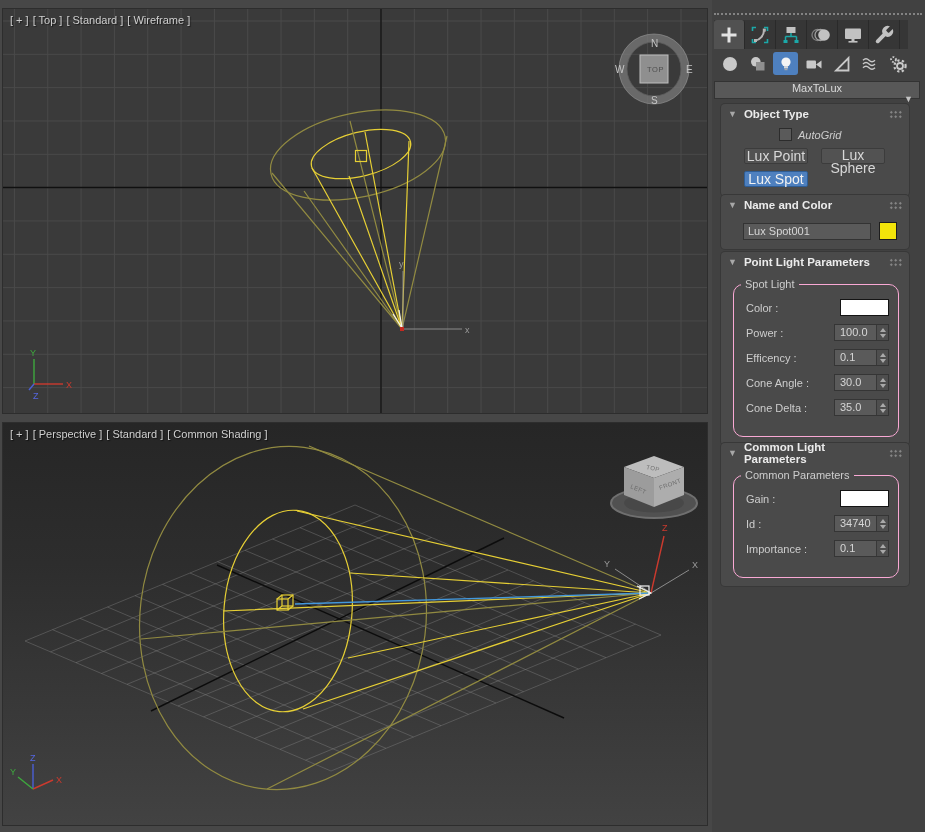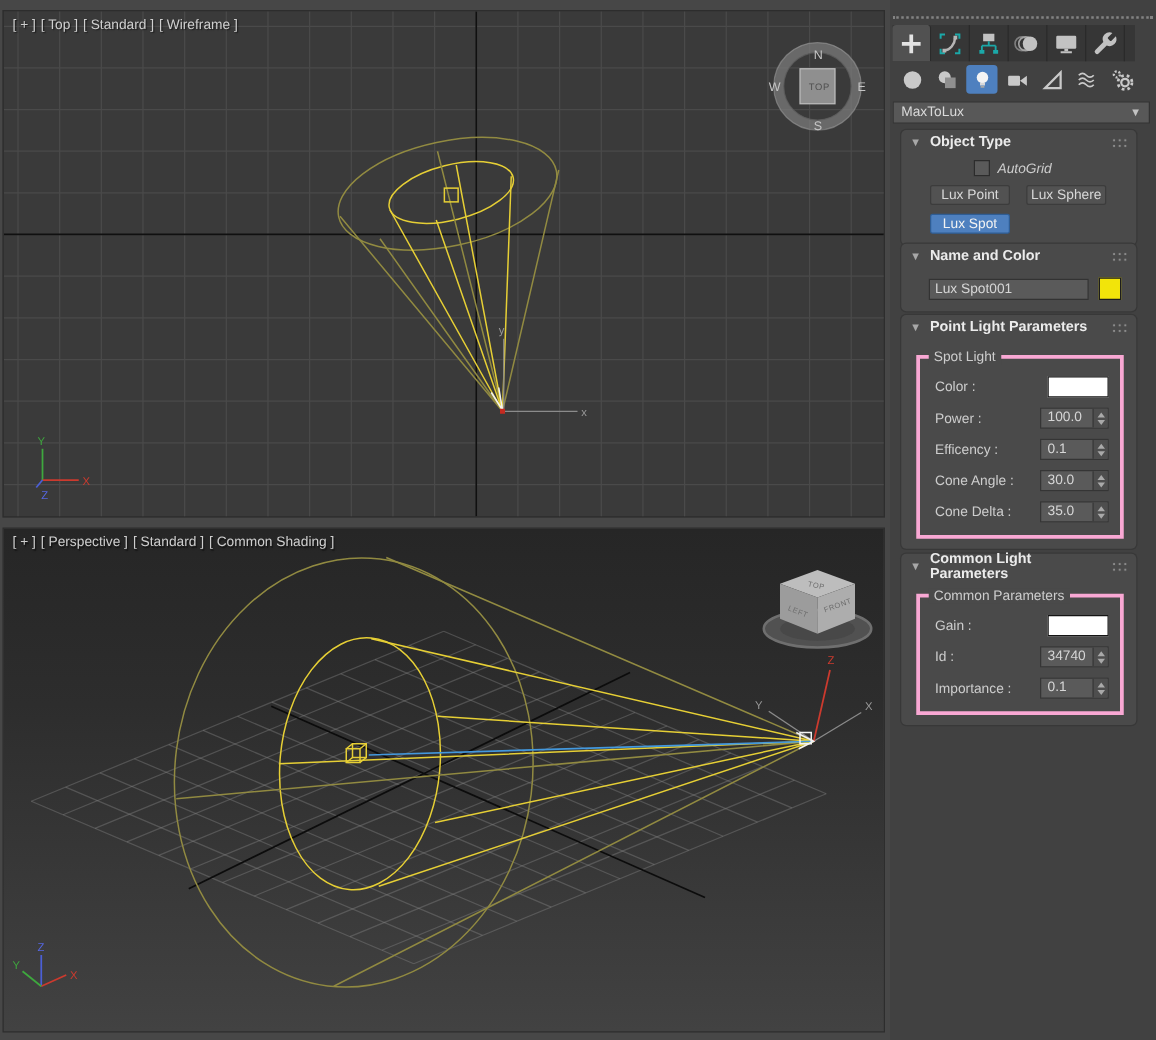--- a/index.html
+++ b/index.html
@@ -44,46 +44,46 @@
   .tabs{position:absolute;top:20px;left:2px;width:194px;height:29px;background:#363636;display:flex;}
   .tab{width:31px;height:29px;display:flex;align-items:center;justify-content:center;
        border-right:1px solid #2a2a2a;box-sizing:border-box;}
   .tab.active{background:#515151;border-radius:3px 3px 0 0;}
   .cats{position:absolute;top:51px;left:5px;height:25px;display:flex;gap:3px;align-items:center;}
   .cat{width:25px;height:23px;display:flex;align-items:center;justify-content:center;border-radius:3px;}
   .cat.active{background:var(--accent-blue,#4e80bf);}
 
   .mx-dropdown{position:absolute;top:81px;left:2px;width:206px;height:18px;background:#585858;
     border:1px solid #333;display:flex;align-items:center;padding:0 6px;box-sizing:border-box;
-    font-size:11px;color:#dadada;}
+    font-size:11px;color:#dadada;flex-direction:column;}
   .dd-arrow{margin-left:auto;font-size:9px;color:#c3c3c3;}
 
   .rollout{position:absolute;left:9px;width:188px;background:var(--rollout-bg,#4a4a4a);
     border-radius:4px;box-shadow:0 0 0 1px #383838;}
   .rhead{height:20px;display:flex;align-items:center;padding:0 7px;font-weight:bold;
     font-size:11.5px;color:#ebebeb;}
   .rarrow{color:#a8a8a8;font-size:9px;margin-right:7px;font-weight:normal;}
   .grip{margin-left:auto;width:13px;height:9px;
     background-image:radial-gradient(#9b9b9b 1px,transparent 1.2px);background-size:4.5px 4.5px;opacity:.8;}
 
   .autogrid-row{display:flex;align-items:center;gap:6px;margin:4px 0 7px 58px;font-style:italic;}
   .checkbox{width:11px;height:11px;background:#5a5a5a;border:1px solid #2c2c2c;}
   .lbl{font-size:11px;color:#cdcdcd;}
   .obj-buttons{display:grid;grid-template-columns:64px 64px;gap:7px 13px;margin-left:23px;padding-bottom:9px;}
-  .mxbtn{height:16px;font-size:11px;color:#d8d8d8;background:var(--button-bg,#525252);
+  .mxbtn{height:16px;font-size:14px;color:#d8d8d8;background:var(--button-bg,#525252);
     border:1px solid #3c3c3c;border-radius:2px;padding:0;line-height:13px;font-family:inherit;}
   .mxbtn.active{background:var(--accent-blue,#4e80bf);border-color:#2f5d94;color:#f2f2f2;}
 
   .name-row{display:flex;align-items:center;margin:7px 12px 0 22px;gap:8px;padding-bottom:9px;justify-content:space-between;}
   .name-input{flex:1;height:15px;background:var(--field-bg,#5a5a5a);border:1px solid #333;
     color:#d6d6d6;font-size:11px;padding:0 4px;font-family:inherit;min-width:0;}
   .swatch-sm{width:16px;height:16px;background:var(--swatch-yellow,#f2e40a);border:1px solid #1d1d1d;}
 
-  .groupbox{position:relative;margin:12px 10px 8px 12px;border:3px solid #f9a8d4;border-radius:0;
-    padding:10px 0 6px;}
+  .groupbox{position:relative;margin:12px 10px 8px 12px;border:1px solid #f9a8d4;border-radius:10px;
+    padding:10px 0 16px;}
   .legend{position:absolute;top:-7px;left:7px;background:var(--rollout-bg,#4a4a4a);
     padding:0 4px;font-size:11px;color:#cdcdcd;}
   .prow{display:flex;align-items:center;justify-content:space-between;height:25px;padding:0 9px 0 12px;}
   .swatch-w{width:47px;height:15px;background:var(--swatch-white,#fff);border:1px solid #141414;}
   .spinner{display:flex;width:53px;height:15px;background:var(--field-bg,#5a5a5a);border:1px solid #353535;justify-content:flex-end;}
   .spin-val{flex:1;font-size:11px;color:#d6d6d6;line-height:15px;padding-left:5px;}
   .spin-arrows{width:11px;background:#4e4e4e;border-left:1px solid #383838;display:flex;
     flex-direction:column;align-items:center;justify-content:center;gap:2px;}
   .tri-up{width:0;height:0;border-left:3px solid transparent;border-right:3px solid transparent;
     border-bottom:4px solid #a9a9a9;}

